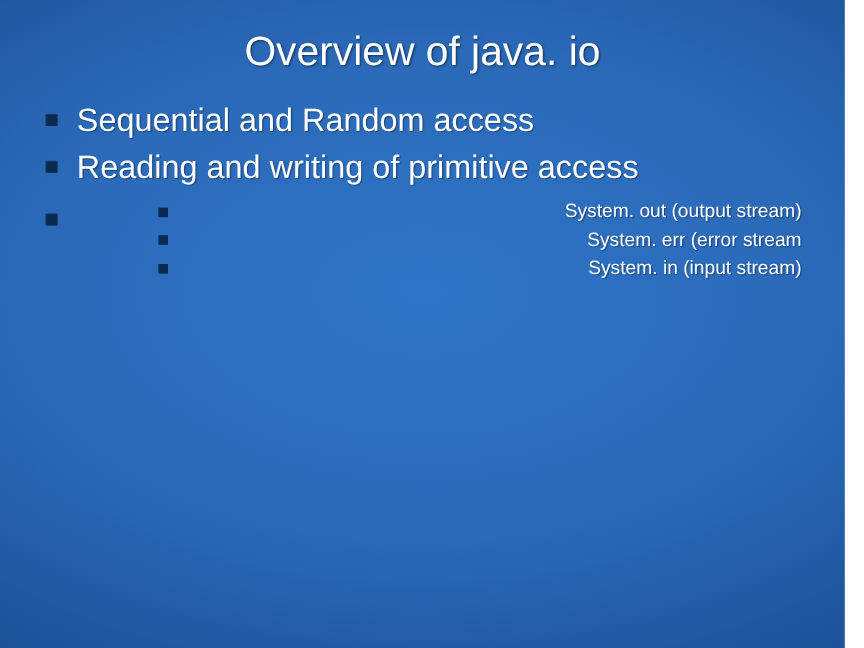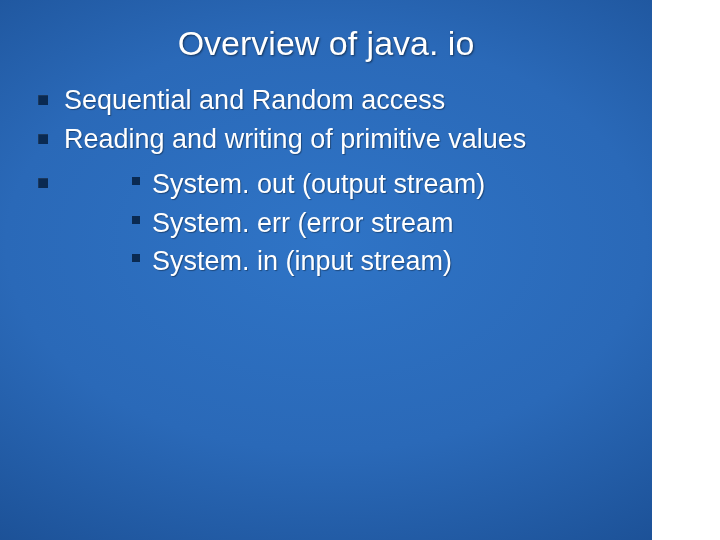--- a/index.html
+++ b/index.html
@@ -4,21 +4,21 @@
 <style>
   html, body {
     margin: 0;
     padding: 0;
     width: 720px;
     height: 540px;
     overflow: hidden;
     font-family: Verdana, Arial, sans-serif;
   }
   .slide {
-    width: 652px;
+    width: 704px;
     height: 540px;
     background: radial-gradient(ellipse 140% 110% at 50% 45%, #2f74c6 0%, #2a69b8 35%, #184a8d 70%, #0b2e60 100%);
     color: #ffffff;
     box-sizing: border-box;
     padding: 18px 26px 10px 26px;
     position: relative;
   }
   .title {
     font-size: 34px;
     text-align: center;
@@ -51,44 +51,45 @@
     box-shadow: 0.5px 0.5px 0 rgba(255,255,255,0.15) inset;
   }
   ul.level2 {
     list-style: none;
     padding: 0;
     margin: 10px 0 0 66px;
   }
   ul.level2 > li {
     position: relative;
     padding-left: 22px;
-    font-size: 27px;
+    font-size: 16px;
     line-height: 1.35;
     margin-bottom: 2px;
     text-shadow: 1px 1px 1px rgba(0,0,0,0.35);
+    text-align: right;
   }
   ul.level2 > li::before {
     content: "";
     position: absolute;
     left: 2px;
     top: 0.42em;
     width: 8px;
     height: 8px;
     background: #0a2a52;
   }
 </style>
 </head>
 <body>
 
 <div class="slide">
   <div class="title">Overview of java. io</div>
 
   <ul class="level1">
     <li><span>Sequential and Random access</span></li>
-    <li><span>Reading and writing of primitive values</span></li>
+    <li><span>Reading and writing of primitive access</span></li>
     <li>
       <ul class="level2">
         <li><span>System. out (output stream)</span></li>
         <li><span>System. err (error stream</span></li>
         <li><span>System. in (input stream)</span></li>
       </ul>
     </li>
   </ul>
 </div>
 

